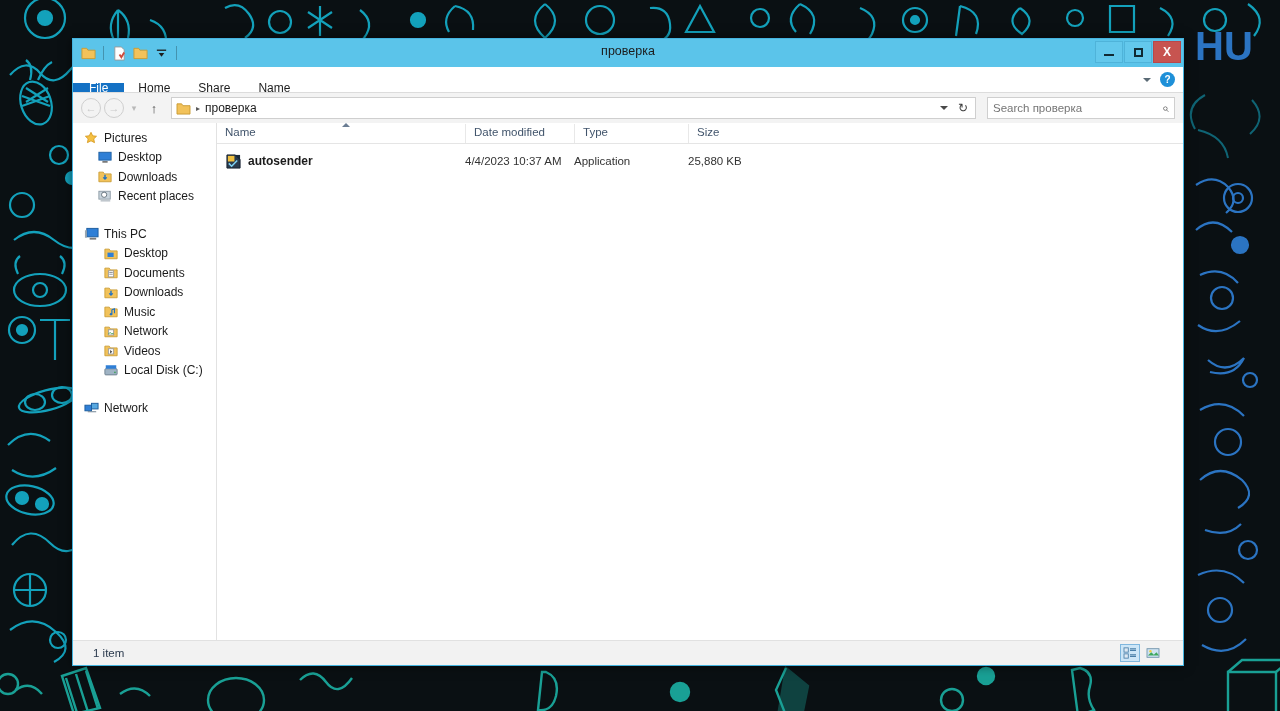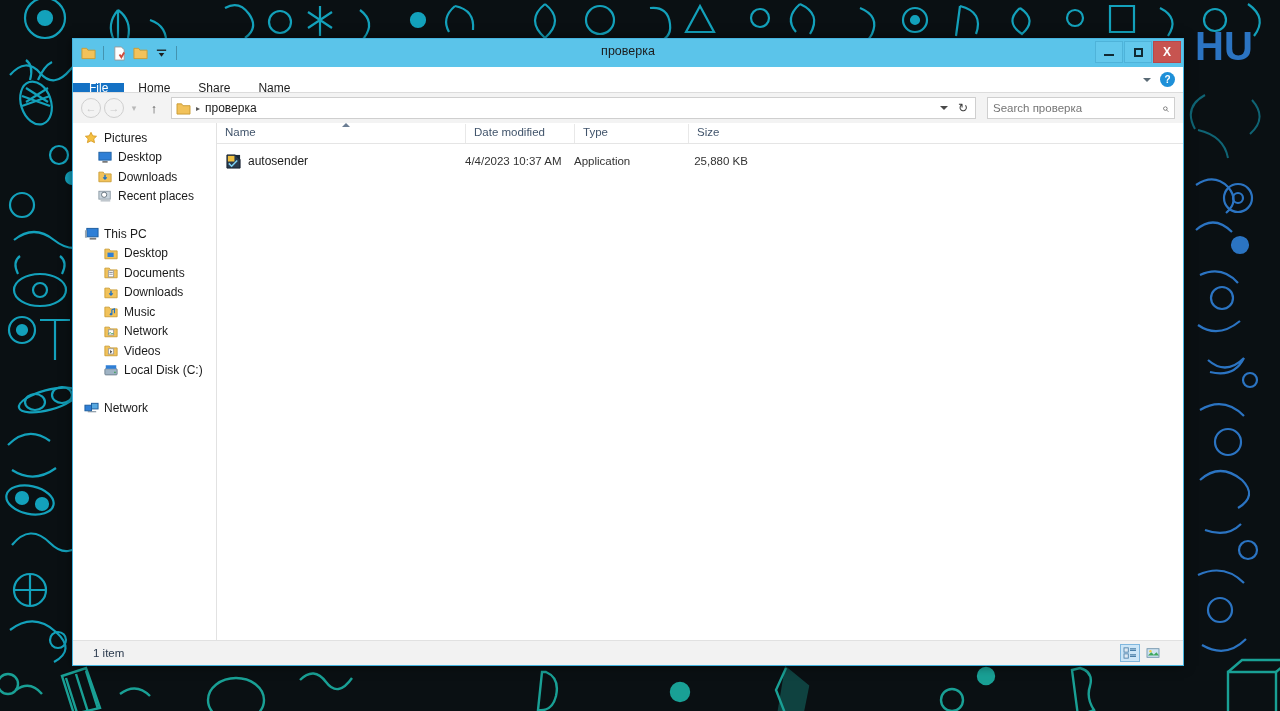--- a/index.html
+++ b/index.html
@@ -129,25 +129,25 @@
   .col-date { width: 109px; }
   .col-type { width: 114px; }
   .col-size { width: 74px; }
   .sort-ind {
     position: absolute; left: 125px; top: 0px;
     width: 0; height: 0; border-left: 4px solid transparent; border-right: 4px solid transparent;
     border-bottom: 4px solid #6b7d93;
   }
   .filelist { flex: 1; padding-top: 7px; }
   .frow { height: 20px; display: flex; align-items: center; font-size: 12px; color: #1b1b1b; }
-  .fcell-name { width: 248px; display: flex; gap: 7px; padding-left: 9px; }
+  .fcell-name { width: 248px; display: flex; gap: 7px; padding-left: 9px; font-weight: bold; }
   .fcell { color: #333; font-size: 11.5px; }
   .fcell-date { width: 109px; }
   .fcell-type { width: 114px; }
-  .fcell-size { width: 74px; text-align: center; padding-right: 8px; }
+  .fcell-size { width: 74px; text-align: left; padding-right: 8px; }
 
   
   .statusbar {
     height: 25px; background: #f2f2f2; border-top: 1px solid #e1e1e1;
     display: flex; align-items: center; padding: 0 20px;
     font-size: 11.5px; color: #2b3a4d; flex: 0 0 25px;
   }
   .viewbtns { margin-left: auto; display: flex; gap: 3px; }
   .vbtn { width: 20px; height: 18px; display: flex; align-items: center; justify-content: center; }
   .vbtn.active { background: #cde6f7; border: 1px solid #7fb7de; }

